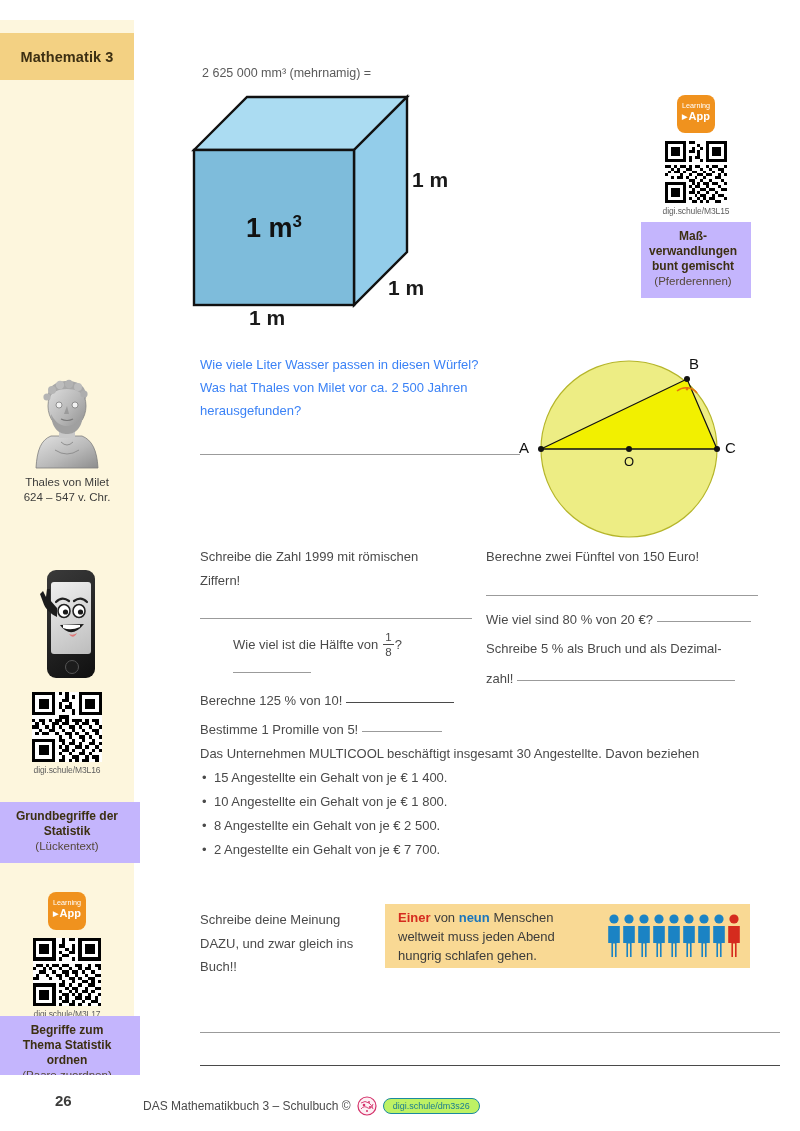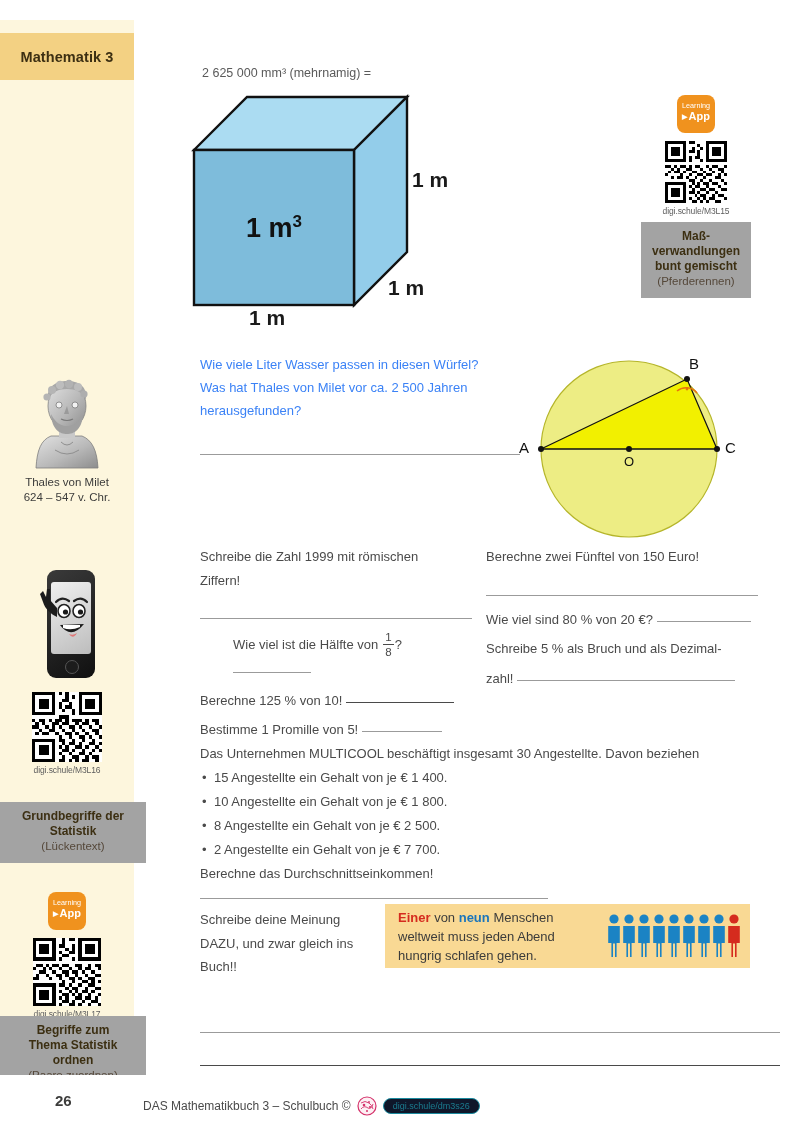--- a/index.html
+++ b/index.html
@@ -66,21 +66,21 @@
     position:absolute;left:0;right:0;top:7px;text-align:center;
     font-size:7.2px;color:#ffffff;line-height:8px;
   }
   .lapp .l2{
     position:absolute;left:0;right:0;top:15px;text-align:center;
     font-size:11px;font-weight:bold;color:#ffffff;line-height:12px;
   }
   .lapp .l2:before{content:"\25B6";font-size:7px;margin-right:1px;vertical-align:middle;}
 
   .sb-label{
-    background:#a3a3a3;padding:7px 6px 9px 6px;
+    background:#c4b5fd;padding:7px 6px 9px 0;
   }
   .sb-label .t{font-size:12px;font-weight:bold;line-height:15px;color:#3c2f12;}
   .sb-label .s{font-size:11.5px;line-height:15px;color:#55483a;}
 
   
   .main{position:absolute;left:134px;top:0;width:666px;height:1131px;}
 
   .q-line{font-size:13px;line-height:23px;color:#3b82f6;}
   .txt{font-size:13px;line-height:23.5px;color:#4a4a4a;}
 
@@ -136,21 +136,21 @@
   .wline.dark{border-bottom:1.4px solid #4a4a4a;}
 
   
   .footer{position:absolute;left:0;top:1075px;width:800px;height:56px;background:#ffffff;}
   .pagenum{position:absolute;left:55px;top:1092px;font-size:15px;font-weight:bold;color:#3c3c3b;}
   .fcenter{position:absolute;left:143px;top:1096px;display:flex;align-items:center;gap:6px;}
   .fcenter .ftxt{font-size:12px;color:#4a4a4a;}
   .flogo{width:20px;height:20px;}
   .fbadge{
     border:1.1px solid #1b8a9e;border-radius:11px;padding:2px 9px;
-    font-size:9px;color:#1b7c8f;background:#0f172a;
+    font-size:9px;color:#1b7c8f;background:#bef264;
   }
 </style>
 </head>
 <body>
 
 <div class="page">
 
   <div class="sidebar">
 
     <div class="sb-header">
@@ -626,24 +626,20 @@
     </div>
 
     <div class="multi">
       <div class="txt">Das Unternehmen MULTICOOL beschäftigt insgesamt 30 Angestellte. Davon beziehen</div>
       <ul>
         <li>15 Angestellte ein Gehalt von je € 1 400.</li>
         <li>10 Angestellte ein Gehalt von  je  € 1 800.</li>
         <li>8 Angestellte ein Gehalt von  je  € 2 500.</li>
         <li>2 Angestellte ein Gehalt von je € 7 700.</li>
       </ul>
-      <div class="txt">
-        <span>Berechne das Durchschnittseinkommen!</span>
-        <span class="ansline" style="width:348px;"></span>
-      </div>
     </div>
 
     <div class="opinion">
       <div class="txt">Schreibe deine Meinung</div>
       <div class="txt">DAZU, und zwar gleich ins</div>
       <div class="txt">Buch!!</div>
     </div>
 
     <div class="hunger">
       <div class="ht">

